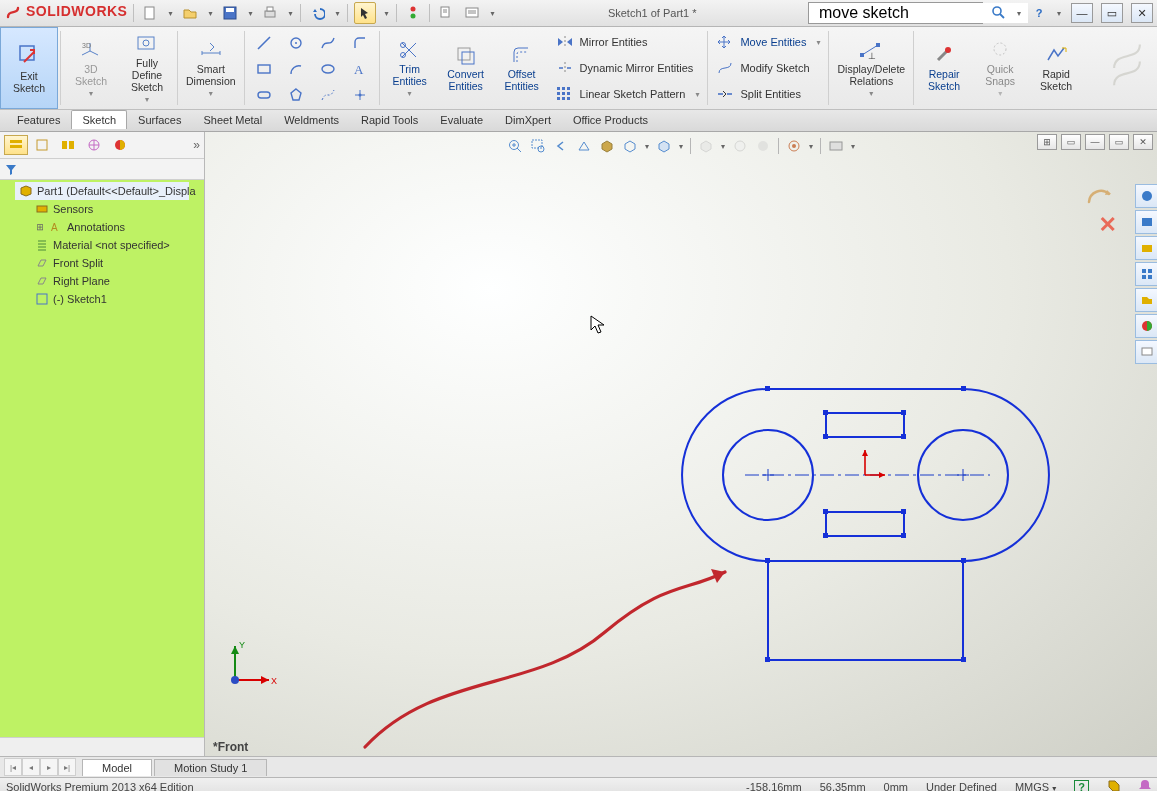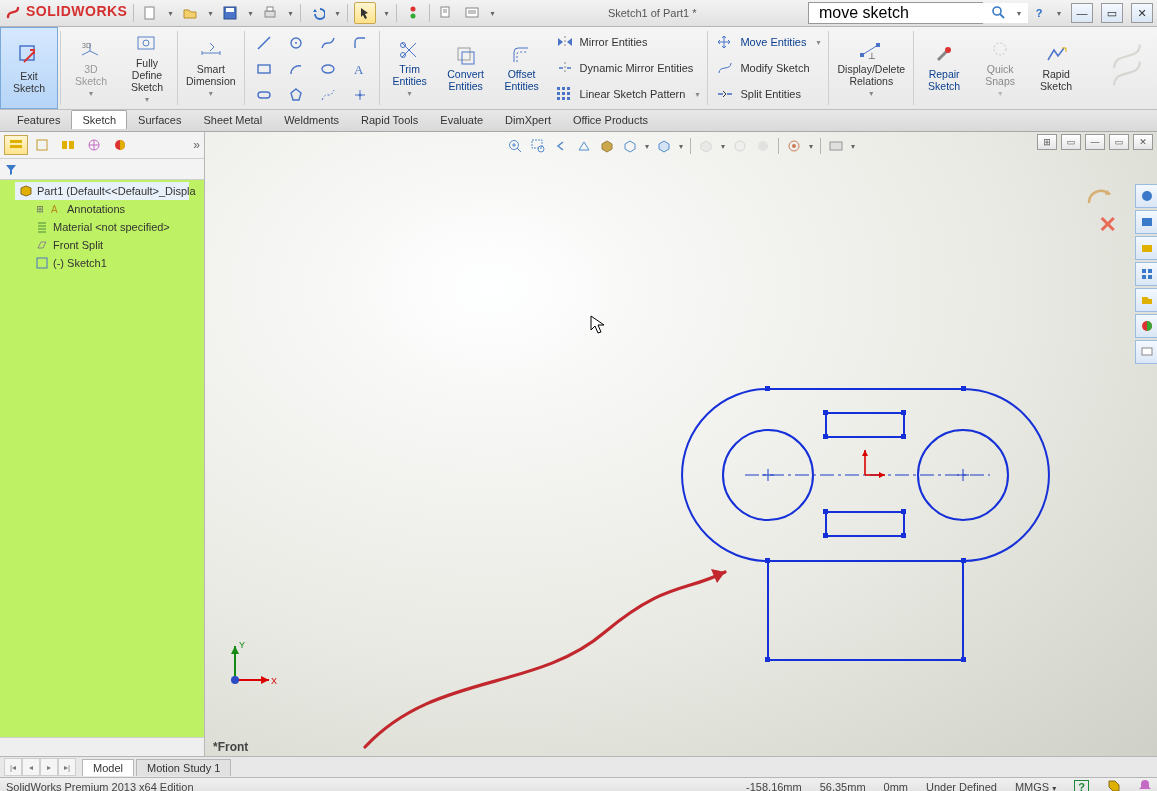--- a/index.html
+++ b/index.html
@@ -57,21 +57,21 @@
 .task-strip{position:absolute;top:52px;right:0;width:22px;display:flex;flex-direction:column;gap:2px}
 .task-strip .ts{width:22px;height:22px;background:linear-gradient(#f4f8ff,#dbe7f6);border:1px solid #9abce0;border-right:none;display:flex;align-items:center;justify-content:center}
 .axes{position:absolute;left:16px;bottom:62px}
 .triad{position:absolute;right:40px;top:50px;opacity:.7}
 .bigx{position:absolute;right:40px;top:80px;color:#e96a58;font-weight:bold;font-size:22px}
 .viewlabel{position:absolute;left:8px;bottom:2px;font-weight:bold;color:#444;font-size:12px}
 
 .btabs{height:20px;background:#e8e8e8;display:flex;align-items:center;font-size:11px;border-top:1px solid #b6b6b6}
 .btabs .nav{display:flex;gap:0;padding:0 4px}
 .btabs .nav .n{width:16px;height:16px;border:1px solid #cfcfcf;background:#f5f5f5;display:flex;align-items:center;justify-content:center;font-size:8px;color:#777}
-.btabs .bt{padding:2px 10px;border:1px solid #b6b6b6;border-bottom:none;background:#fff;margin-left:2px}
+.btabs .bt{padding:2px 19px;border:1px solid #b6b6b6;border-bottom:none;background:#fff;margin-left:2px}
 .btabs .bt.inactive{background:#e1e1e1}
 
 .status{height:18px;background:linear-gradient(#f0f0f0,#e0e0e0);border-top:1px solid #b6b6b6;display:flex;align-items:center;font-size:11px;padding:0 6px;gap:20px;color:#444}
 .status .right{margin-left:auto;display:flex;align-items:center;gap:18px}
 
 .cursor{position:absolute;left:385px;top:183px;pointer-events:none}
 </style>
 </head>
 <body>
 
@@ -465,20 +465,28 @@
     <div class="tree">
       <div class="node root">
         <span class="ico">
             <svg width="14" height="14">
               <path d="M2 4l5-2 5 2v6l-5 2-5-2z" fill="#e0b000" stroke="#8a6d1e"></path>
             </svg>
           </span>
         <span>Part1  (Default&lt;&lt;Default&gt;_Displa</span>
       </div>
       <div class="node indent1">
+          <span class="ico">
+            <svg width="12" height="12">
+              <rect x="1" y="3" width="10" height="6" fill="#e0b000" stroke="#8a6d1e"></rect>
+            </svg>
+          </span>
+          <span>Sensors</span>
+        </div>
+      <div class="node indent1">
           <span style="width:10px;text-align:center;color:#666;font-size:9px">⊞</span>
           <span class="ico">
             <svg width="12" height="12">
               <text x="1" y="10" font-size="10" fill="#b38b1f">A</text>
             </svg>
           </span>
           <span>Annotations</span>
         </div>
       <div class="node indent1">
           <span class="ico">
@@ -488,20 +496,28 @@
           </span>
           <span>Material &lt;not specified&gt;</span>
         </div>
       <div class="node indent1">
           <span class="ico">
             <svg width="12" height="12">
               <path d="M2 9l3-6h5l-3 6z" fill="none" stroke="#888"></path>
             </svg>
           </span>
           <span>Front Split</span>
+        </div>
+      <div class="node indent1">
+          <span class="ico">
+            <svg width="12" height="12">
+              <path d="M2 9l3-6h5l-3 6z" fill="none" stroke="#888"></path>
+            </svg>
+          </span>
+          <span>Right Plane</span>
         </div>
       <div class="node indent1">
           <span class="ico">
             <svg width="12" height="12">
               <rect x="1" y="1" width="10" height="10" fill="none" stroke="#4a74c7"></rect>
             </svg>
           </span>
           <span>(-) Sketch1</span>
         </div>
     </div>

